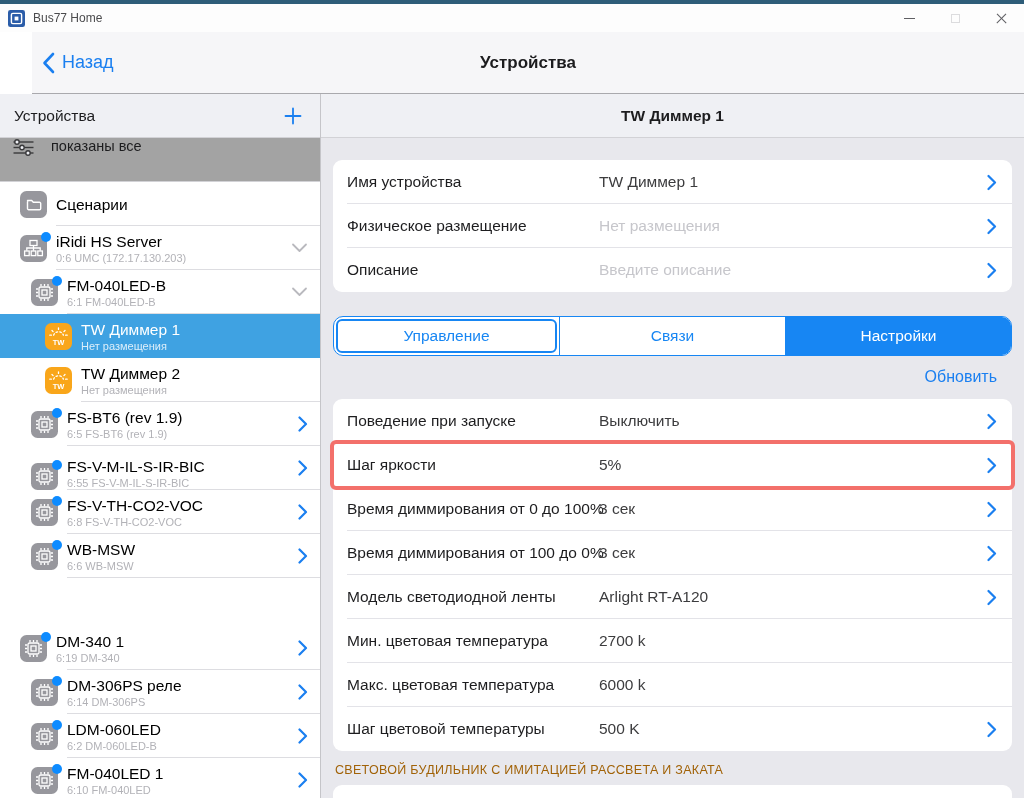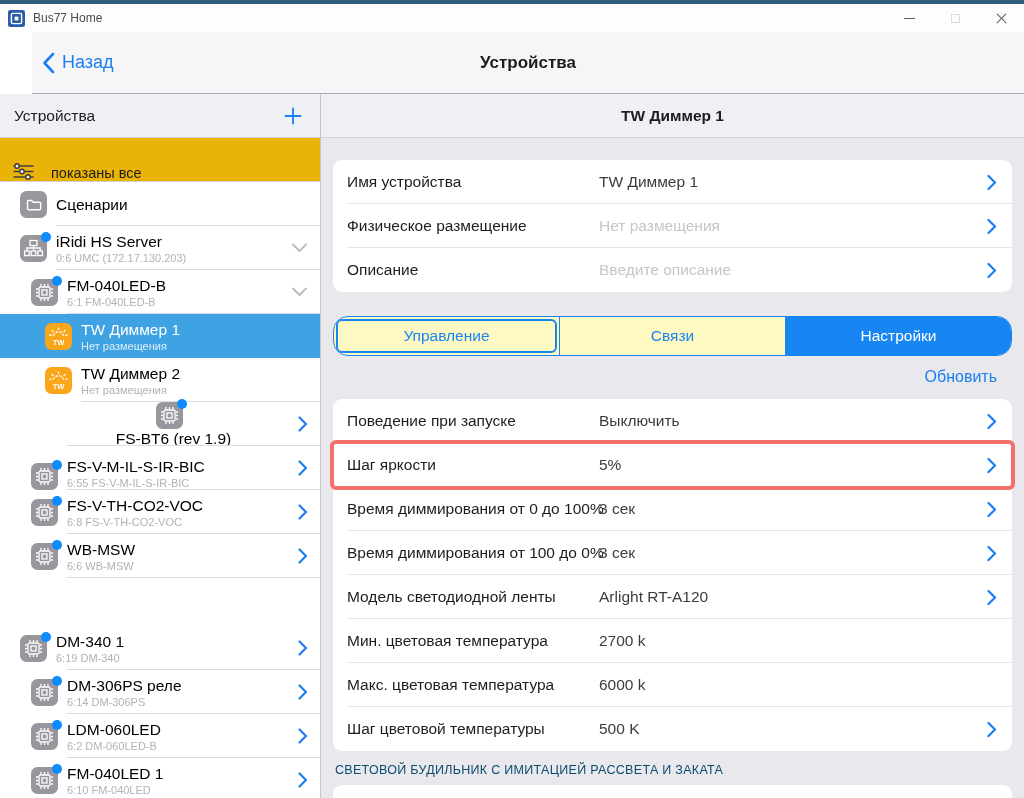--- a/index.html
+++ b/index.html
@@ -35,21 +35,21 @@
   .nav-title { font-size:17px; font-weight:600; color:#1c1c1e; }
 
   
   .content { flex:1; display:flex; min-height:0; }
 
   
   .sidebar { width:321px; flex:0 0 auto; border-right:1px solid #c5c5c9; display:flex; flex-direction:column; background:#fff; }
   .sidebar-header { height:44px; flex:0 0 auto; background:#eff0f4; border-bottom:1px solid #d2d2d6; display:flex; align-items:center; padding:0 14px; }
   .sidebar-header-title { font-size:15.5px; color:#1d1d1f; }
   .add-btn { margin-left:auto; width:26px; height:26px; display:flex; align-items:center; justify-content:center; }
-  .filter-row { height:44px; flex:0 0 auto; background:#eab308; border-bottom:1px solid #d2d2d6; display:flex; align-items:flex-end; padding-left:13px; }
+  .filter-row { height:44px; flex:0 0 auto; background:#a3a3a3; border-bottom:1px solid #d2d2d6; display:flex; align-items:flex-start; padding-left:13px; }
   .filter-label { font-size:14.5px; color:#1d1d1f; margin-left:17px; }
   .sidebar-list { flex:0 0 auto; background:#fff; }
   .sidebar-item { height:44px; display:flex; align-items:center; position:relative; background:#fff; }
   .sidebar-item.selected { background:var(--sel); }
   .sidebar-item .sep { position:absolute; bottom:0; right:0; height:1px; background:#dddde1; }
   .icon-wrap { position:relative; width:27px; height:27px; flex:0 0 auto; }
   .icon-wrap svg { width:27px; height:27px; display:block; }
   .badge-dot { position:absolute; top:-3px; right:-4px; width:10px; height:10px; border-radius:50%; background:var(--badge); }
   .item-text { margin-left:9px; display:flex; flex-direction:column; justify-content:center; min-width:0; }
   .item-title { font-size:15.5px; line-height:19px; color:#000000; white-space:nowrap; }
@@ -66,33 +66,33 @@
   .main-scroll { flex:1; padding:22px 12px 0 12px; overflow:hidden; }
   .card { background:#fff; border-radius:9px; position:relative; }
   .row { height:44px; display:flex; align-items:center; padding:0 14px; position:relative; }
   .row .sep { position:absolute; left:14px; right:0; bottom:0; height:1px; background:#e3e3e8; }
   .row-label { width:252px; flex:0 0 auto; font-size:15.5px; color:#1d1d1f; white-space:nowrap; }
   .row-value { flex:1; font-size:15.5px; color:#3c3c3e; white-space:nowrap; overflow:hidden; }
   .row-value.placeholder { color:#c6c6cb; }
   .row-chevron { width:11px; margin-left:8px; display:flex; flex:0 0 auto; }
 
   
-  .tabs { margin-top:24px; height:40px; display:flex; border:1.5px solid var(--accent); border-radius:15px; background:#fef9c3; overflow:hidden; }
+  .tabs { margin-top:24px; height:40px; display:flex; border:1.5px solid var(--accent); border-radius:10px; background:#ffffff; overflow:hidden; }
   .tab { flex:1; display:flex; align-items:center; justify-content:center; font-size:15.5px; color:var(--accent); position:relative; }
   .tab + .tab { border-left:1px solid var(--accent); }
   .tab.active { background:var(--accent); color:#fff; }
   .tab.focus-ring::after { content:""; position:absolute; inset:2px; border:2px solid var(--accent); border-radius:6px; pointer-events:none; }
 
   .update-row { margin-top:12px; height:22px; display:flex; justify-content:flex-end; padding-right:15px; }
   .update-link { font-size:16px; color:var(--link); }
 
   .card2 { margin-top:9px; }
   .hl-box { position:absolute; left:-3px; right:-3px; height:50px; border:4px solid var(--hl); border-radius:6px; pointer-events:none; z-index:3; }
 
-  .section-label { margin:12px 0 0 2px; height:22px; font-size:12.5px; color:#0c4a6e; letter-spacing:.3px; }
+  .section-label { margin:12px 0 0 2px; height:22px; font-size:12.5px; color:#a16207; letter-spacing:.3px; }
   .card3 { margin-top:0; height:14px; border-radius:9px 9px 0 0; }
 </style>
 </head>
 <body>
 
 <div class="window">
   <div class="top-stripe"></div>
 
   <div class="titlebar">
     <svg class="app-logo" viewBox="0 0 18 18">
@@ -235,21 +235,21 @@
                 </g>
                 <text x="13.5" y="21.5" text-anchor="middle" font-size="7.5" font-weight="bold" fill="#fff" font-family="Liberation Sans,sans-serif">TW</text>
               </svg>
             </span>
             <div class="item-text">
               <span class="item-title">TW Диммер 2</span>
               <span class="item-sub">Нет размещения</span>
             </div>
             <span class="sep" style="left: 81px;"></span>
           </div>
-          <div class="sidebar-item" style="padding-left: 18px; flex-direction: column;">
+          <div class="sidebar-item" style="padding-left: 31px;">
             <span class="icon-wrap">
               <svg viewBox="0 0 27 27">
                 <rect width="27" height="27" rx="6.5" fill="#97979d"></rect>
                 <g stroke="#fff" stroke-width="1.3" fill="none">
                   <rect x="8" y="8" width="11" height="11" rx="1.5"></rect>
                   <rect x="11" y="11" width="5" height="5"></rect>
                   <path d="M10 5 v2.2 M13.5 5 v2.2 M17 5 v2.2 M10 19.8 v2.2 M13.5 19.8 v2.2 M17 19.8 v2.2 M5 10 h2.2 M5 13.5 h2.2 M5 17 h2.2 M19.8 10 h2.2 M19.8 13.5 h2.2 M19.8 17 h2.2"></path>
                 </g>
               </svg>
               <span class="badge-dot"></span>

